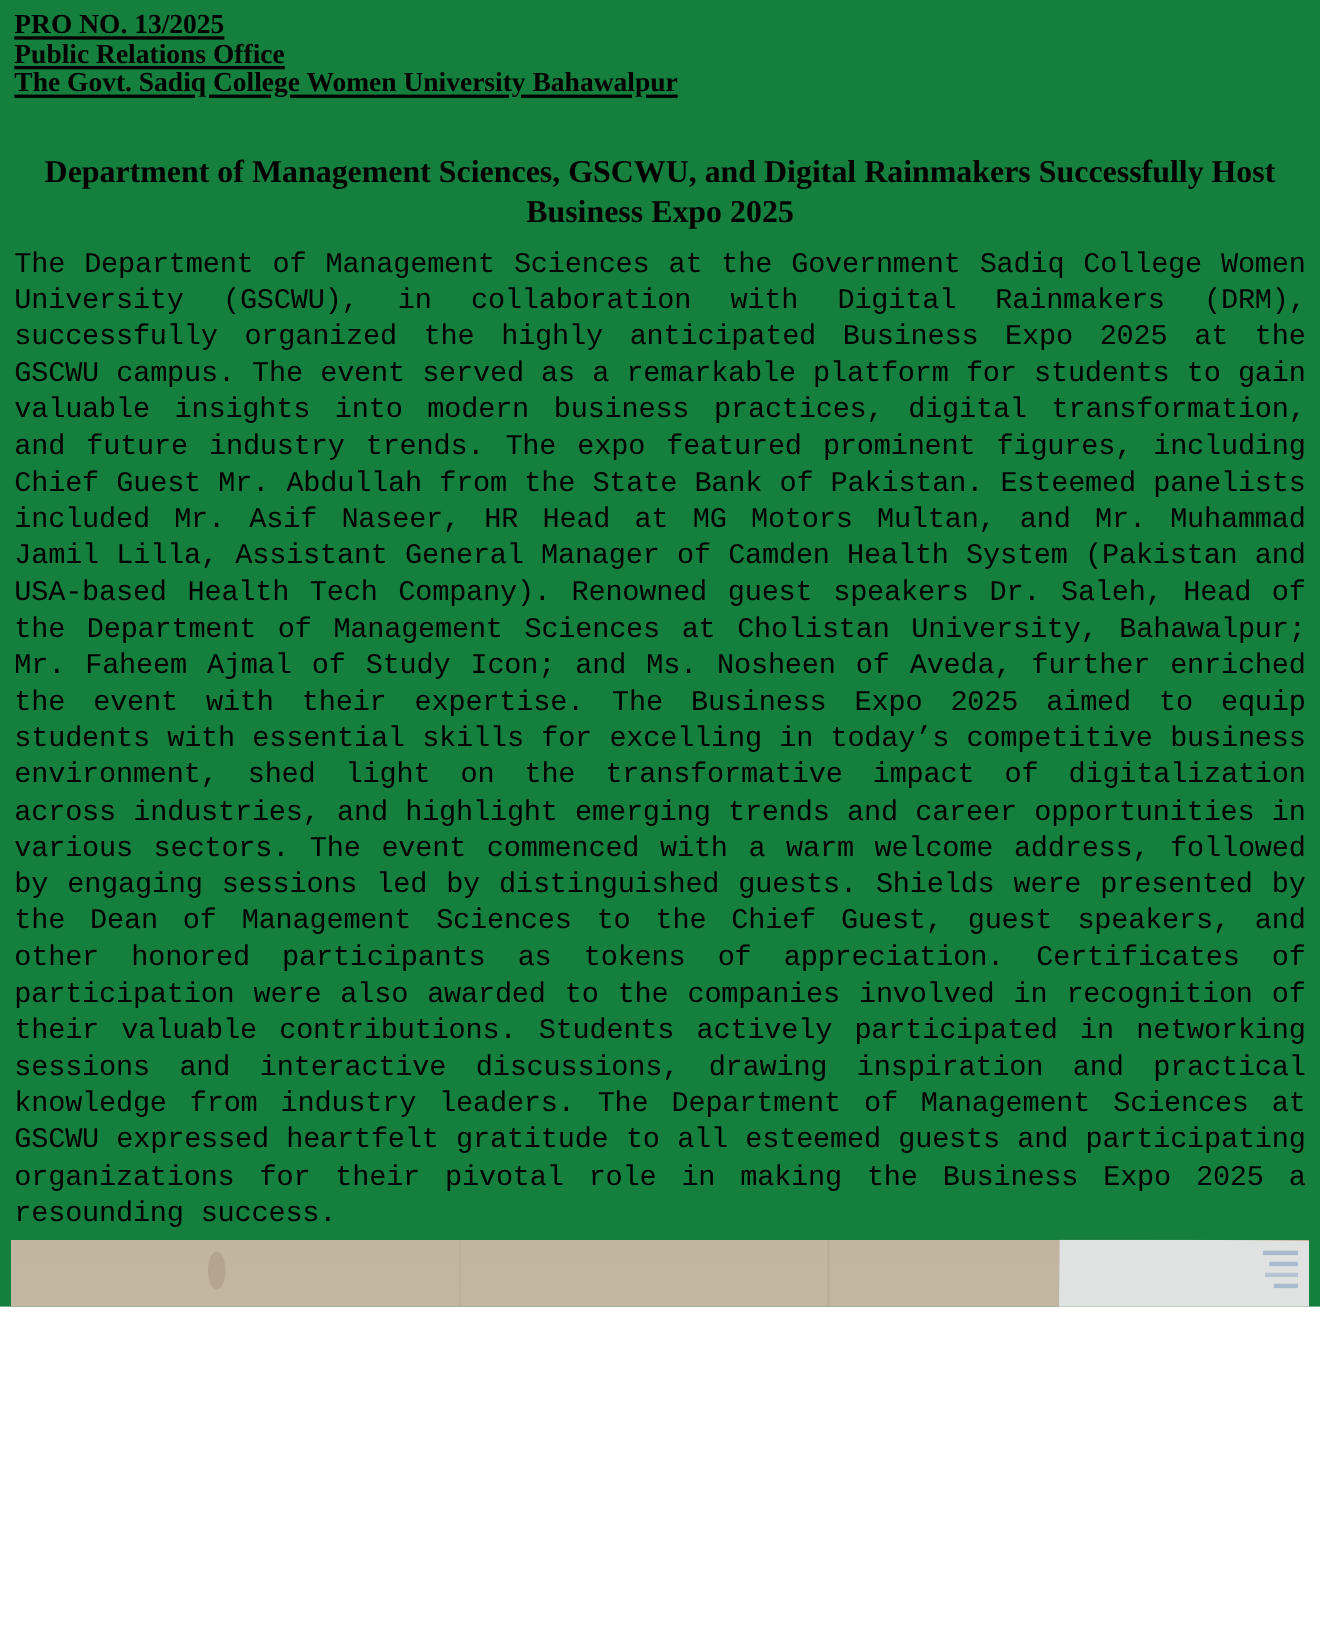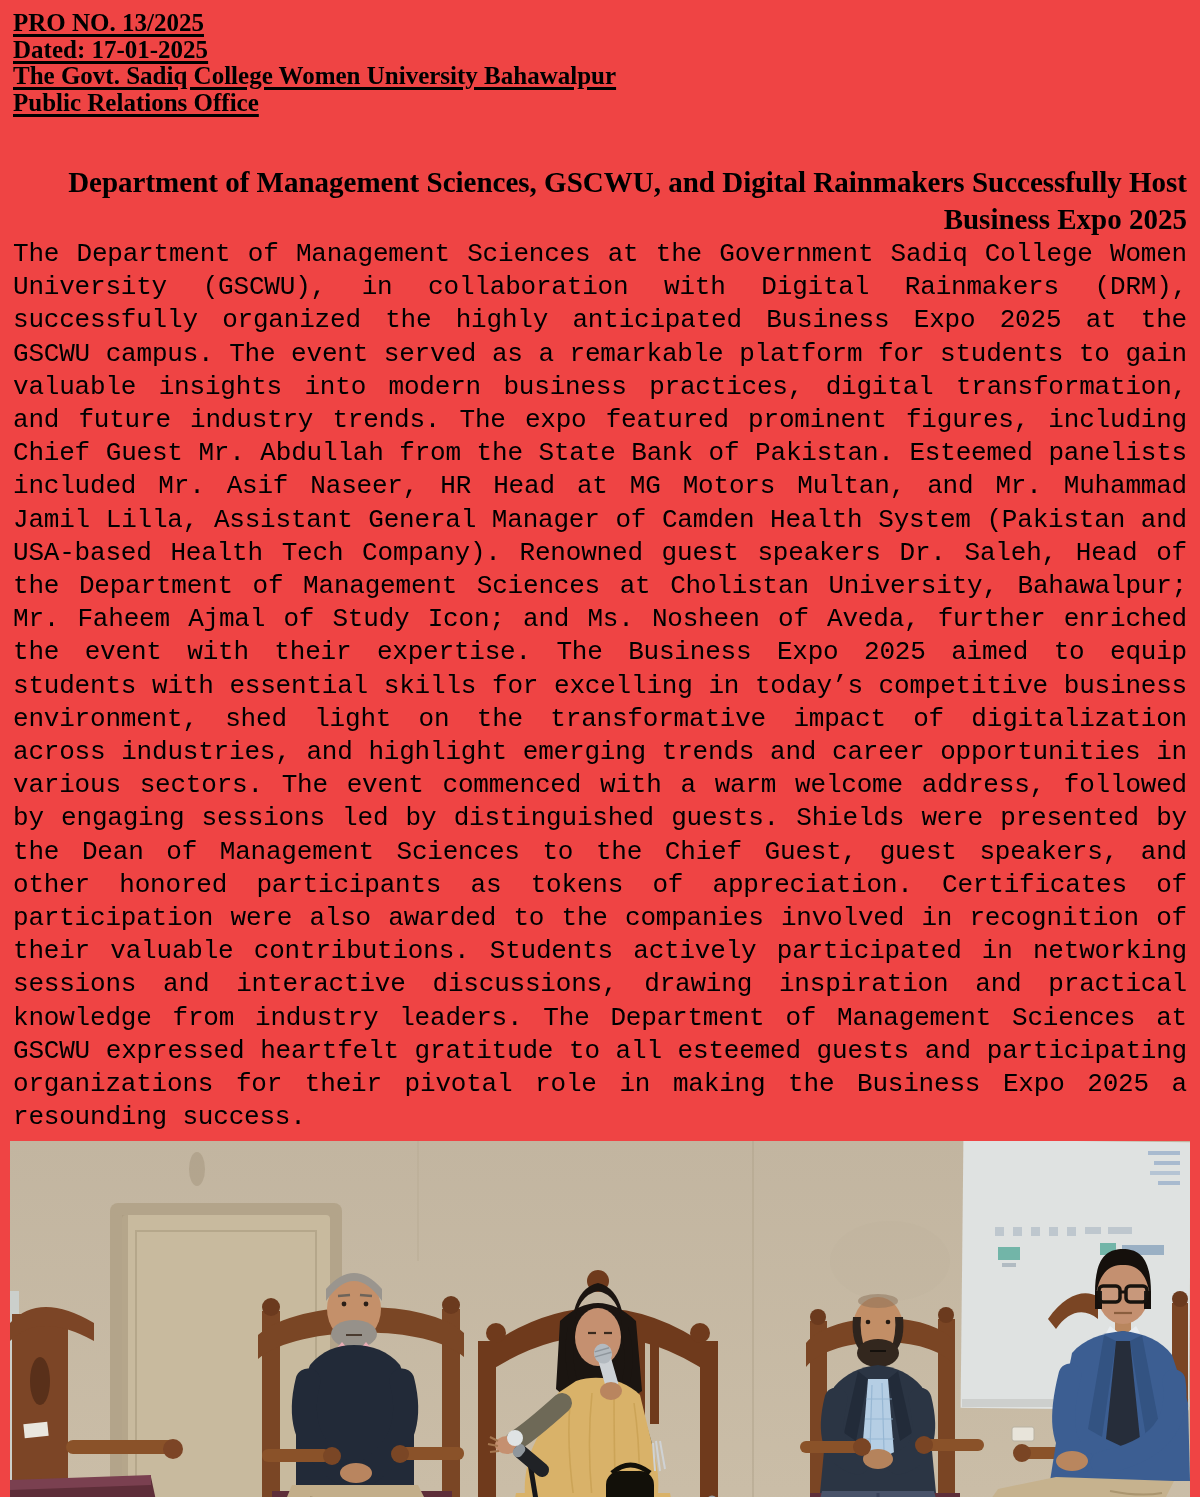--- a/index.html
+++ b/index.html
@@ -1,37 +1,36 @@
 <!DOCTYPE html>
 <html><head>
 <meta charset="utf-8">
 <style>
   html,body{margin:0;padding:0;background:#fff;}
-  .page{position:relative;width:1200px;height:1497px;background:#ef4444;overflow:hidden;color:#000;}
+  .page{position:relative;width:1200px;height:1188px;background:#15803d;overflow:hidden;color:#000;}
   .doc{padding:10px 13px 0 13px;}
   .hdr-line{font-family:"Liberation Serif",serif;font-weight:bold;font-size:25px;line-height:26.5px;
             text-decoration:underline;text-decoration-thickness:2.5px;text-underline-offset:3px;}
   .title{font-family:"Liberation Serif",serif;font-weight:bold;font-size:29px;line-height:37px;
-         text-align:right;margin:48px 0 0 0;}
+         text-align:center;margin:48px 0 12px 0;}
   .body-text{font-family:Liberation Mono, monospace;font-size:26px;line-height:33.2px;
              text-align:justify;letter-spacing:-0.2px;}
   .photo-wrap{margin:7px 0 0 -3px;width:1180px;height:584px;overflow:hidden;}
   .photo-wrap svg{display:block;}
 </style>
 </head>
 <body>
 
 <div class="page">
   <div class="doc">
 
     <div>
       <div class="hdr-line">PRO NO. 13/2025</div>
-      <div class="hdr-line">Dated: 17-01-2025</div>
+      <div class="hdr-line">Public Relations Office</div>
       <div class="hdr-line">The Govt. Sadiq College Women University Bahawalpur</div>
-      <div class="hdr-line">Public Relations Office</div>
     </div>
 
     <div class="title">Department of Management Sciences, GSCWU, and Digital Rainmakers Successfully Host Business Expo 2025</div>
 
     <div class="body-text">The Department of Management Sciences at the Government Sadiq College Women University (GSCWU), in collaboration with Digital Rainmakers (DRM), successfully organized the highly anticipated Business Expo 2025 at the GSCWU campus. The event served as a remarkable platform for students to gain valuable insights into modern business practices, digital transformation, and future industry trends. The expo featured prominent figures, including Chief Guest Mr. Abdullah from the State Bank of Pakistan. Esteemed panelists included Mr. Asif Naseer, HR Head at MG Motors Multan, and Mr. Muhammad Jamil Lilla, Assistant General Manager of Camden Health System (Pakistan and USA-based Health Tech Company). Renowned guest speakers Dr. Saleh, Head of the Department of Management Sciences at Cholistan University, Bahawalpur; Mr. Faheem Ajmal of Study Icon; and Ms. Nosheen of Aveda, further enriched the event with their expertise.  The Business Expo 2025 aimed to equip students with essential skills for excelling in today’s competitive business environment, shed light on the transformative impact of digitalization across industries, and highlight emerging trends and career opportunities in various sectors.  The event commenced with a warm welcome address, followed by engaging sessions led by distinguished guests. Shields were presented by the Dean of Management Sciences to the Chief Guest, guest speakers, and other honored participants as tokens of appreciation. Certificates of participation were also awarded to the companies involved in recognition of their valuable contributions. Students actively participated in networking sessions and interactive discussions, drawing inspiration and practical knowledge from industry leaders. The Department of Management Sciences at GSCWU expressed heartfelt gratitude to all esteemed guests and participating organizations for their pivotal role in making the Business Expo 2025 a resounding success.</div>
 
     <figure class="photo-wrap" style="margin:7px 0 0 -3px;">
       <svg width="1180" height="584" viewBox="0 0 1180 584" xmlns="http://www.w3.org/2000/svg">
         <defs>
           <linearGradient id="wallGrad" x1="0" y1="0" x2="0" y2="1">

